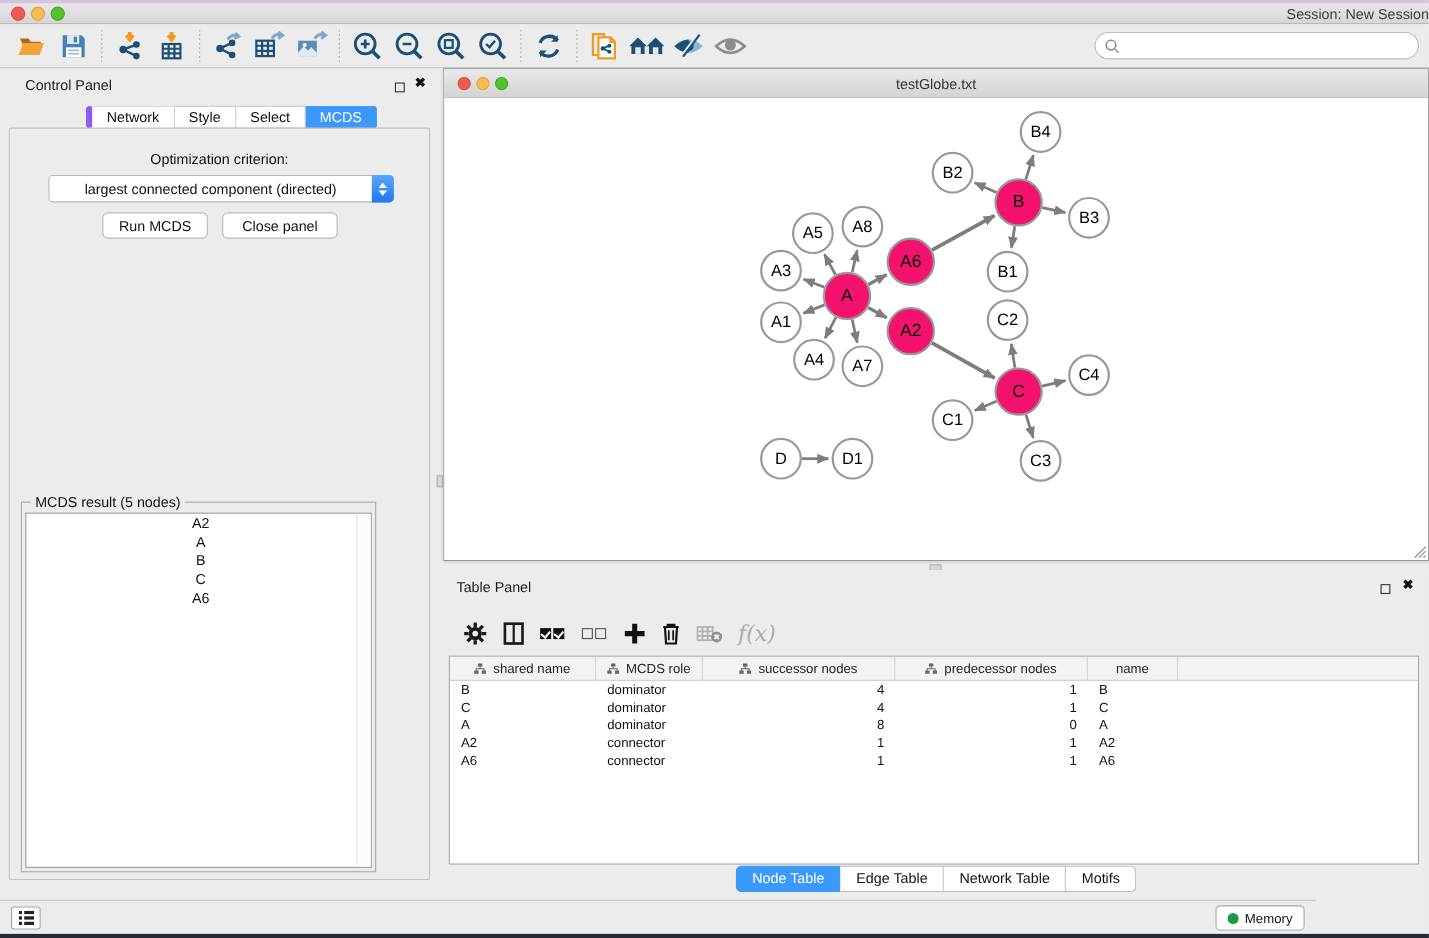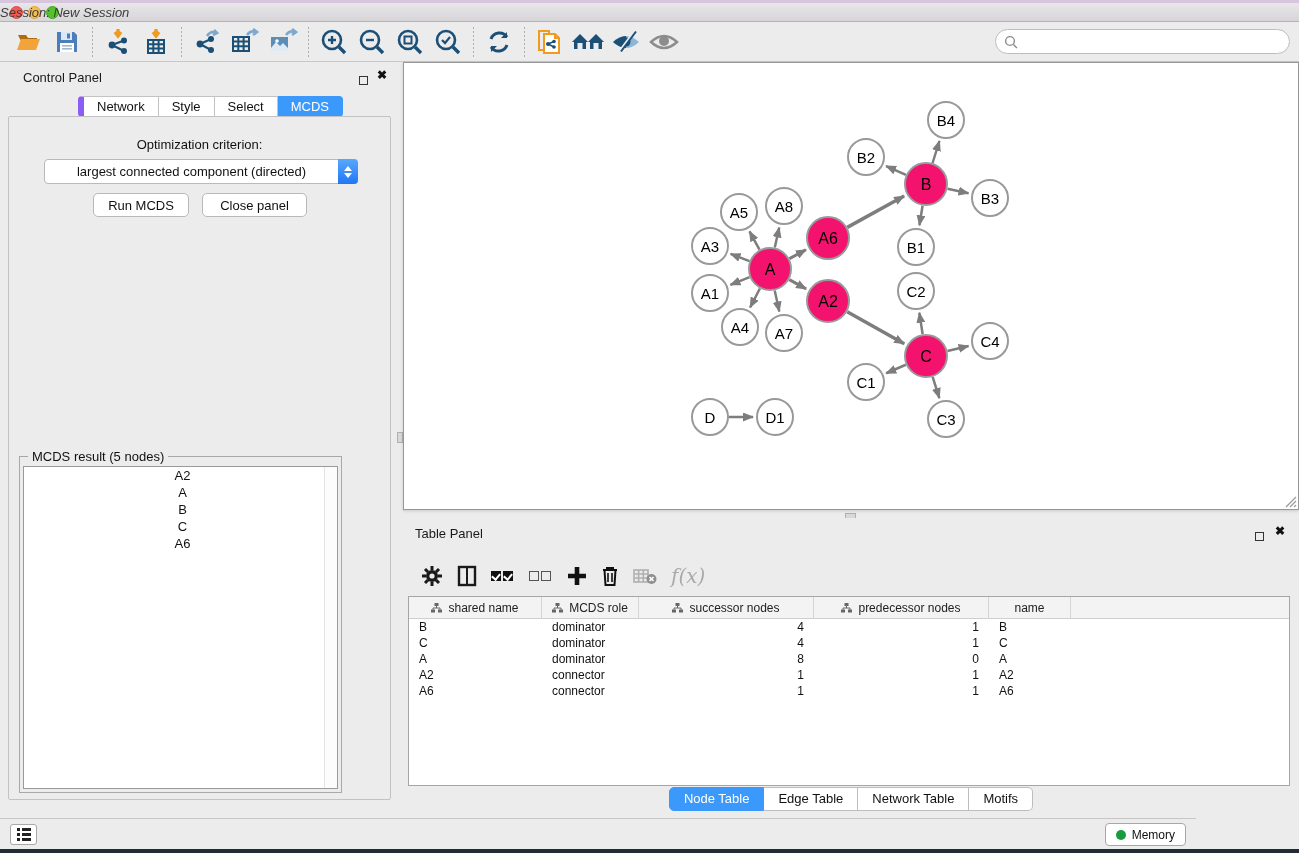--- a/index.html
+++ b/index.html
@@ -8,22 +8,22 @@
   .abs { position:absolute; }
 
   
   #titlebar { left:0; top:0; width:1299px; height:22px;
     background:linear-gradient(#ece9ec,#d8d5d8); border-bottom:1px solid #b6b3b6; }
   #titlebar .toptint { position:absolute; left:0; top:0; width:100%; height:3px; background:#d7c5de; }
   .tl { position:absolute; top:6px; width:13px; height:13px; border-radius:50%; }
   .tl.red { background:#f15b52; border:1px solid #d84a41; }
   .tl.yellow { background:#f5bd4f; border:1px solid #dfa33a; }
   .tl.green { background:#53c22b; border:1px solid #42a524; }
-  #titlebar .title { position:absolute; left:0; right:0; top:5px; text-align:left;
-    font-size:13px; color:#3c3c3c;font-style:italic; }
+  #titlebar .title { position:absolute; left:0; right:0; top:5px; text-align:right;
+    font-size:13px; color:#3c3c3c; }
 
   
   #toolbar { left:0; top:22px; width:1299px; height:40px; background:#ececec;
     border-bottom:1px solid #c9c9c9; display:flex; align-items:center; }
   .tbtn { width:38px; height:34px; display:flex; align-items:center; justify-content:center; cursor:default; }
   .tsep { width:1px; height:30px; margin:0 6px;
     background-image:linear-gradient(#adadad 40%, transparent 40%); background-size:1px 4px; }
   #search-field { position:absolute; right:9px; top:7px; width:295px; height:25px;
     border:1px solid #bdbdbd; border-radius:13px; background:#fff; display:flex; align-items:center; padding-left:8px; }
   #search-field input { border:none; outline:none; flex:1; font-size:12px; background:transparent; margin-left:5px; }
@@ -300,20 +300,26 @@
         <div class="mcds-item">C</div>
         <div class="mcds-item">A6</div>
       </div>
   </div>
 </div>
 
 <div class="abs grip" style="left:397px; top:432px; width:6px; height:11px;"></div>
 <div class="abs grip" style="left:845px; top:513px; width:11px; height:6px;"></div>
 
 <div class="abs" id="net-window">
+  <div id="net-titlebar">
+    <span class="tl2 red" style="left:12px; background:#f15b52; border:1px solid #d84a41;"></span>
+    <span class="tl2" style="left:29px; background:#f5bd4f; border:1px solid #dfa33a;"></span>
+    <span class="tl2" style="left:46px; background:#53c22b; border:1px solid #42a524;"></span>
+    <div class="title">testGlobe.txt</div>
+  </div>
   <div id="net-canvas">
     <svg id="graph-svg" width="894" height="421">
         <defs>
           <marker id="arrow" markerUnits="userSpaceOnUse" markerWidth="11" markerHeight="9" refX="10" refY="4.5" orient="auto">
             <path d="M0,0 L11,4.5 L0,9 z" fill="#7d7d7d"></path>
           </marker>
         </defs>
         <line x1="345.4575854193549" y1="172.12540774408606" x2="326.5424145806451" y2="164.87459225591394" stroke="#7d7d7d" stroke-width="2.5" marker-end="url(#arrow)"></line>
         <line x1="355.48901716798036" y1="160.67335414757676" x2="345.51098283201964" y2="142.32664585242324" stroke="#7d7d7d" stroke-width="2.5" marker-end="url(#arrow)"></line>
         <line x1="370.77247007201044" y1="158.52388467595304" x2="375.22752992798956" y2="138.47611532404696" stroke="#7d7d7d" stroke-width="2.5" marker-end="url(#arrow)"></line>

